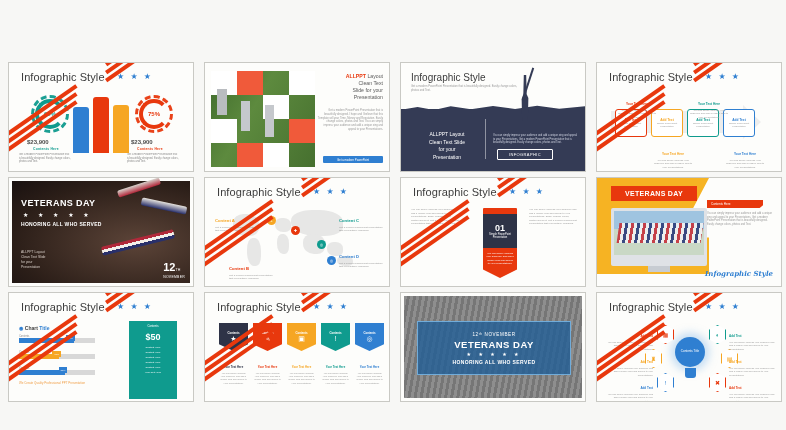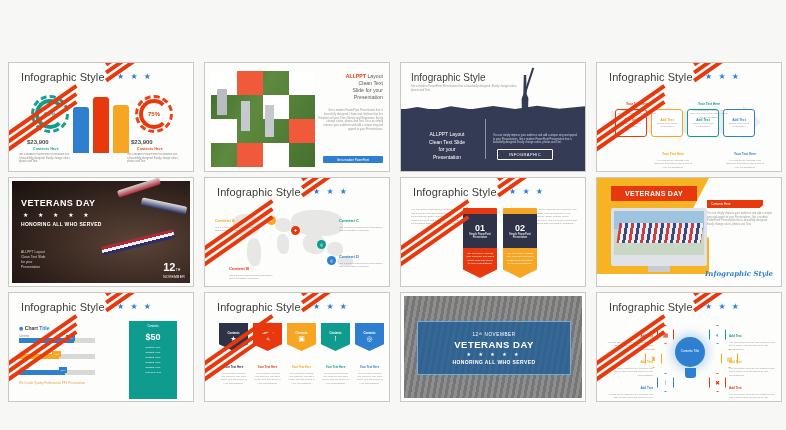--- a/index.html
+++ b/index.html
@@ -118,21 +118,21 @@
 
   
   .map{position:absolute;left:26px;top:30px;width:134px;height:62px;opacity:.55;}
   .map b{position:absolute;display:block;background:#d6d6d6;border-radius:40% 45% 35% 50%;}
   .pin{position:absolute;width:9px;height:9px;border-radius:50%;display:flex;align-items:center;justify-content:center;color:#fff;font-size:4px;}
   .cblk{position:absolute;width:46px;}
   .cblk b{font-size:4.2px;}
   .cblk span{display:block;font-size:2.5px;line-height:3.4px;color:#9a9a9a;}
 
   
-  .rbn{position:absolute;top:30px;width:34px;}
+  .rbn{position:absolute;top:30px;width:34px;margin-left:20px;}
   .rbn .top{height:6px;border-radius:1px 1px 0 0;}
   .rbn .mid{background:#2e3347;height:34px;color:#fff;display:flex;flex-direction:column;align-items:center;justify-content:center;}
   .rbn .mid b{font-size:9px;font-weight:bold;}
   .rbn .mid span{font-size:2.6px;line-height:3.4px;text-align:center;}
   .rbn .bot{height:30px;color:#fff;font-size:2.5px;line-height:3.4px;text-align:center;padding:4px 3px 0;
     box-sizing:border-box;clip-path:polygon(0 0,100% 0,100% 72%,50% 100%,0 72%);}
   .s7-col{position:absolute;top:30px;width:48px;font-size:2.5px;line-height:3.5px;color:#9a9a9a;}
 
   
   .s8-yellow{position:absolute;left:0;top:0;width:112px;height:96px;background:#f6b323;
@@ -421,28 +421,20 @@
       <div class="s7-col" style="left:128px">You can simply impress your audience and add a unique zing and appeal to your Presentations. Easily change colors, photos and Text. Get a modern PowerPoint Presentation that is beautifully designed.</div>
 
       <div class="rbn" style="left:62px">
         <div class="top" style="background:#e8380d"></div>
         <div class="mid">
           <b>01</b>
           <span>Simple PowerPoint Presentation</span>
         </div>
         <div class="bot" style="background:#e8380d">You can simply impress your audience and add a unique zing and appeal to your Presentations.</div>
       </div>
-      <div class="rbn" style="left:102px">
-        <div class="top" style="background:#f6a623"></div>
-        <div class="mid">
-          <b>02</b>
-          <span>Simple PowerPoint Presentation</span>
-        </div>
-        <div class="bot" style="background:#f6a623">You can simply impress your audience and add a unique zing and appeal to your Presentations.</div>
-      </div>
       <div class="stripes st-tr">
             <i></i>
             <i></i>
             <i></i>
           </div>
       <div class="stripes st-bl">
             <i></i>
             <i></i>
             <i></i>
           </div>

